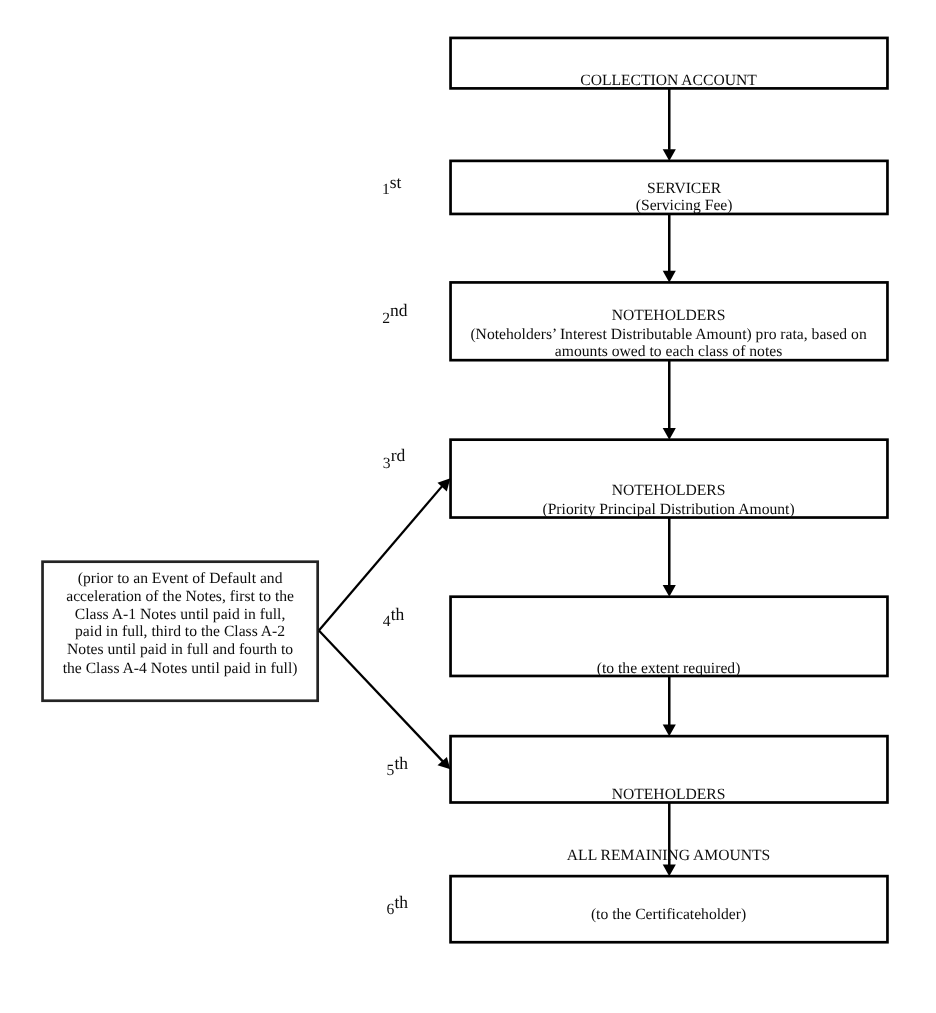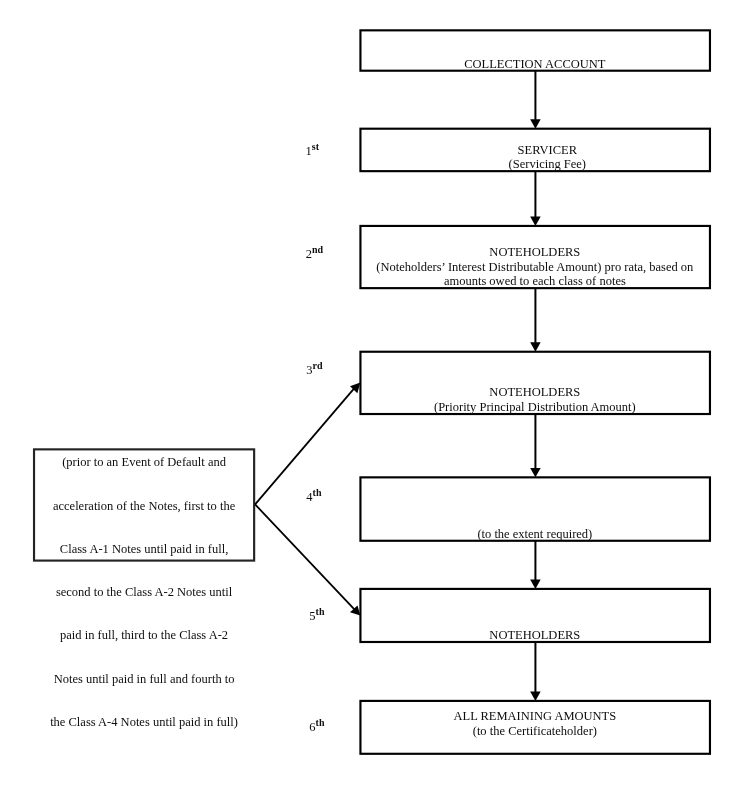--- a/index.html
+++ b/index.html
@@ -10,21 +10,21 @@
   svg#strokes{position:absolute;left:0;top:0;width:749px;height:810px;}
   .node{position:absolute;box-sizing:border-box;
         display:flex;flex-direction:column;align-items:center;justify-content:flex-end;
         font-size:12.5px;line-height:14.4px;text-align:center;color:#0d0d0d;}
   .node .ln{white-space:nowrap;display:block;}
   .note{position:absolute;box-sizing:border-box;
         display:flex;flex-direction:column;align-items:center;justify-content:flex-start;
         font-size:12.5px;line-height:14.25px;text-align:center;color:#0d0d0d;}
   .note .ln{white-space:nowrap;display:block;}
   .ord{position:absolute;font-size:12.5px;line-height:12.5px;white-space:nowrap;color:#0d0d0d;}
-  .ord .sup{font-size:10px;vertical-align:baseline;position:relative;top:-5.1px;font-weight:bold;}
+  .ord .sup{font-size:14px;vertical-align:baseline;position:relative;top:-5.1px;font-weight:normal;}
 </style>
 </head>
 <body>
 
 <div id="sheet">
 
   <svg id="strokes" width="749" height="810" viewBox="0 0 749 810" xmlns="http://www.w3.org/2000/svg">
 
     <g fill="none" stroke="#000000" stroke-width="2.15">
       <rect x="360.44" y="30.34" width="349.52" height="40.37"></rect>
@@ -100,30 +100,29 @@
   </div>
 
   <div class="node" style="left:359.3px;top:475.9px;width:351.1px;height:65.1px;padding-top:6.45px;">
     <span class="ln">(to the extent required)</span>
   </div>
 
   <div class="node" style="left:359.3px;top:587.9px;width:351.1px;height:54.9px;padding-top:7.35px;">
     <span class="ln">NOTEHOLDERS</span>
   </div>
 
-  <div class="node" style="left:359.3px;top:700px;width:351.1px;height:38px;padding-top:1px;">
+  <div class="node" style="left:359.3px;top:700px;width:351.1px;height:38px;padding-top:1px;gap:32px;">
     <span class="ln">ALL REMAINING AMOUNTS</span>
     <span class="ln">(to the Certificateholder)</span>
   </div>
 
-  <div class="note" style="left:33.03px;top:448.37px;width:222.11px;height:110px;padding-top:7.12px;gap:29px;">
+  <div class="note" style="left:33.03px;top:448.37px;width:222.11px;height:110px;padding-top:7.12px;">
     <span class="ln">(prior to an Event of Default and</span>
     <span class="ln">acceleration of the Notes, first to the</span>
     <span class="ln">Class A-1 Notes until paid in full,</span>
-    <span class="ln">second to the Class A-2 Notes until</span>
     <span class="ln">paid in full, third to the Class A-2</span>
     <span class="ln">Notes until paid in full and fourth to</span>
     <span class="ln">the Class A-4 Notes until paid in full)</span>
   </div>
 
   <div class="ord" style="left:305.6px;top:144.6px;">
     <span>1</span><span class="sup">st</span>
   </div>
   <div class="ord" style="left:305.8px;top:247.6px;">
     <span>2</span><span class="sup">nd</span>

